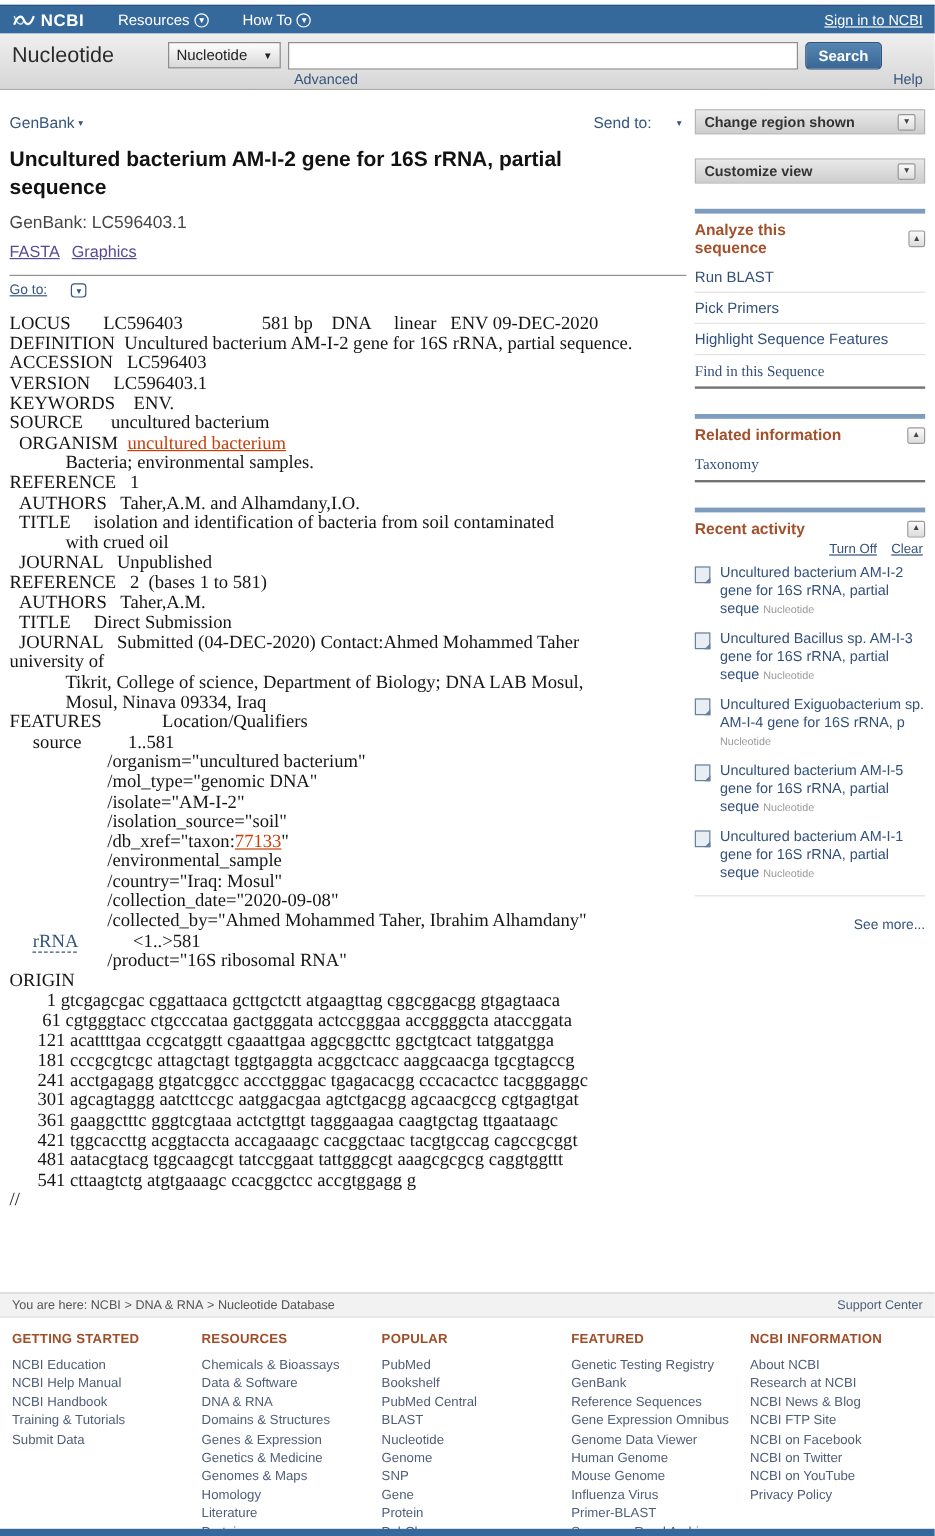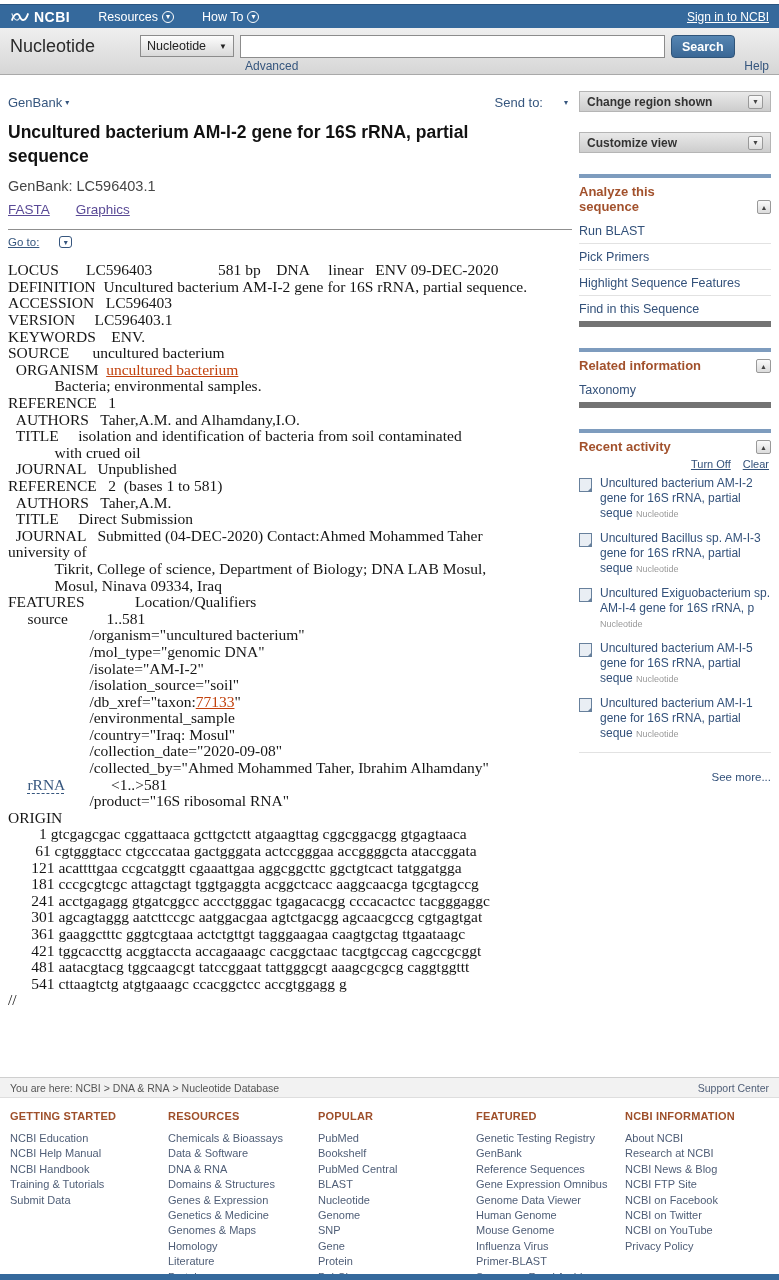--- a/index.html
+++ b/index.html
@@ -29,44 +29,44 @@
   .main { width:564px; }
   .sidebar { width:192px; margin-left:7px; }
 
   .fmtbar { display:flex; align-items:center; font-size:13px; color:#36567e; height:22px; }
   .fmtlink { cursor:pointer; display:flex; align-items:center; gap:3px; }
   .tri { font-size:8px; color:#36567e; }
   .sendto { margin-left:auto; margin-right:4px; cursor:pointer; display:flex; align-items:center; gap:21px; }
 
   h1.rectitle { font-size:17.5px; color:#121212; margin:8px 0 10px; line-height:1.35; max-width:545px; font-weight:bold; }
   .acc { font-size:14.5px; color:#464646; margin-bottom:8px; }
-  .viewlinks { display:flex; gap:26px; margin-bottom:12px; }
+  .viewlinks { display:flex; gap:10px; margin-bottom:12px; }
   .viewlinks span { font-size:13.5px; color:#5a4a96; text-decoration:underline; cursor:pointer; }
   .mainrule { border:none; border-top:1px solid #8f8f8f; margin:2px 0 6px; }
   .goto { display:flex; align-items:center; gap:20px; font-size:11.5px; color:#36567e; }
   .goto .lbl { text-decoration:underline; cursor:pointer; }
   .chev-box { width:13px; height:12px; border:1px solid #36567e; border-radius:3px; display:inline-flex; align-items:center; justify-content:center; font-size:8px; color:#36567e; cursor:pointer; }
 
   .gb { margin-top:14px; font-family:"Liberation Serif", serif; font-size:15.5px; color:#151515; }
   .gb .ln { white-space:pre-wrap; line-height:16.6px; word-break:break-word; }
   .vlink { color:#c2410c; text-decoration:underline; cursor:pointer; }
   .dlink { color:#36567e; border-bottom:1px dashed #36567e; cursor:pointer; }
 
   
   .graybar { height:21px; background:linear-gradient(#e9e9e9,#cdcdcd); border:1px solid #b5b5b5; display:flex; align-items:center; padding:0 7px; font-size:12px; font-weight:bold; color:#333; margin-bottom:20px; cursor:pointer; }
   .graybar .sqbtn { margin-left:auto; }
   .sqbtn { width:15px; height:14px; background:linear-gradient(#fafafa,#dcdcdc); border:1px solid #999; border-radius:2px; display:inline-flex; align-items:center; justify-content:center; font-size:7px; color:#444; cursor:pointer; }
   .portlet { margin-top:21px; }
   .ptopbar { height:4px; background:#7e9cbe; margin-bottom:6px; }
-  .phead { display:flex; align-items:flex-end;gap:47px; }
+  .phead { display:flex; align-items:center;gap:47px; }
   .ptitle { font-size:13px; font-weight:bold; color:#a2512c; }
   .phead .sqbtn { margin-left:auto; }
   .plinks { margin-top:4px; }
   .plink { font-size:12.5px; color:#33517a; padding:6px 0 5px; border-bottom:1px solid #e2e2e2; cursor:pointer; }
-  .plink:last-child { border-bottom:6px solid #737373; }
+  .plink:last-child { border-bottom:2px solid #737373;font-family:Liberation Serif, serif; }
   .ra-ctl { display:flex; justify-content:flex-end; gap:12px; font-size:11px; margin:4px 2px 6px 0; }
   .ra-ctl span { color:#33517a; text-decoration:underline; cursor:pointer; }
   .ra-item { display:flex; gap:8px; margin-bottom:9px; cursor:pointer; }
   .ra-icon { width:13px; height:14px; flex:0 0 13px; margin-top:2px; background:#e9eef4; border:1.5px solid #67809c; position:relative; }
   .ra-icon:after { content:""; position:absolute; right:-1px; bottom:-1px; width:0; height:0; border-left:5px solid transparent; border-bottom:5px solid #67809c; }
   .ra-text { font-size:12px; color:#33517a; line-height:15px; }
   .ra-suffix { font-size:9px; color:#9a9a9a; }
   .seemore { text-align:right; font-size:11.5px; color:#33517a; margin-top:10px; padding-top:18px; border-top:1px solid #e2e2e2; cursor:pointer; }
 
   

